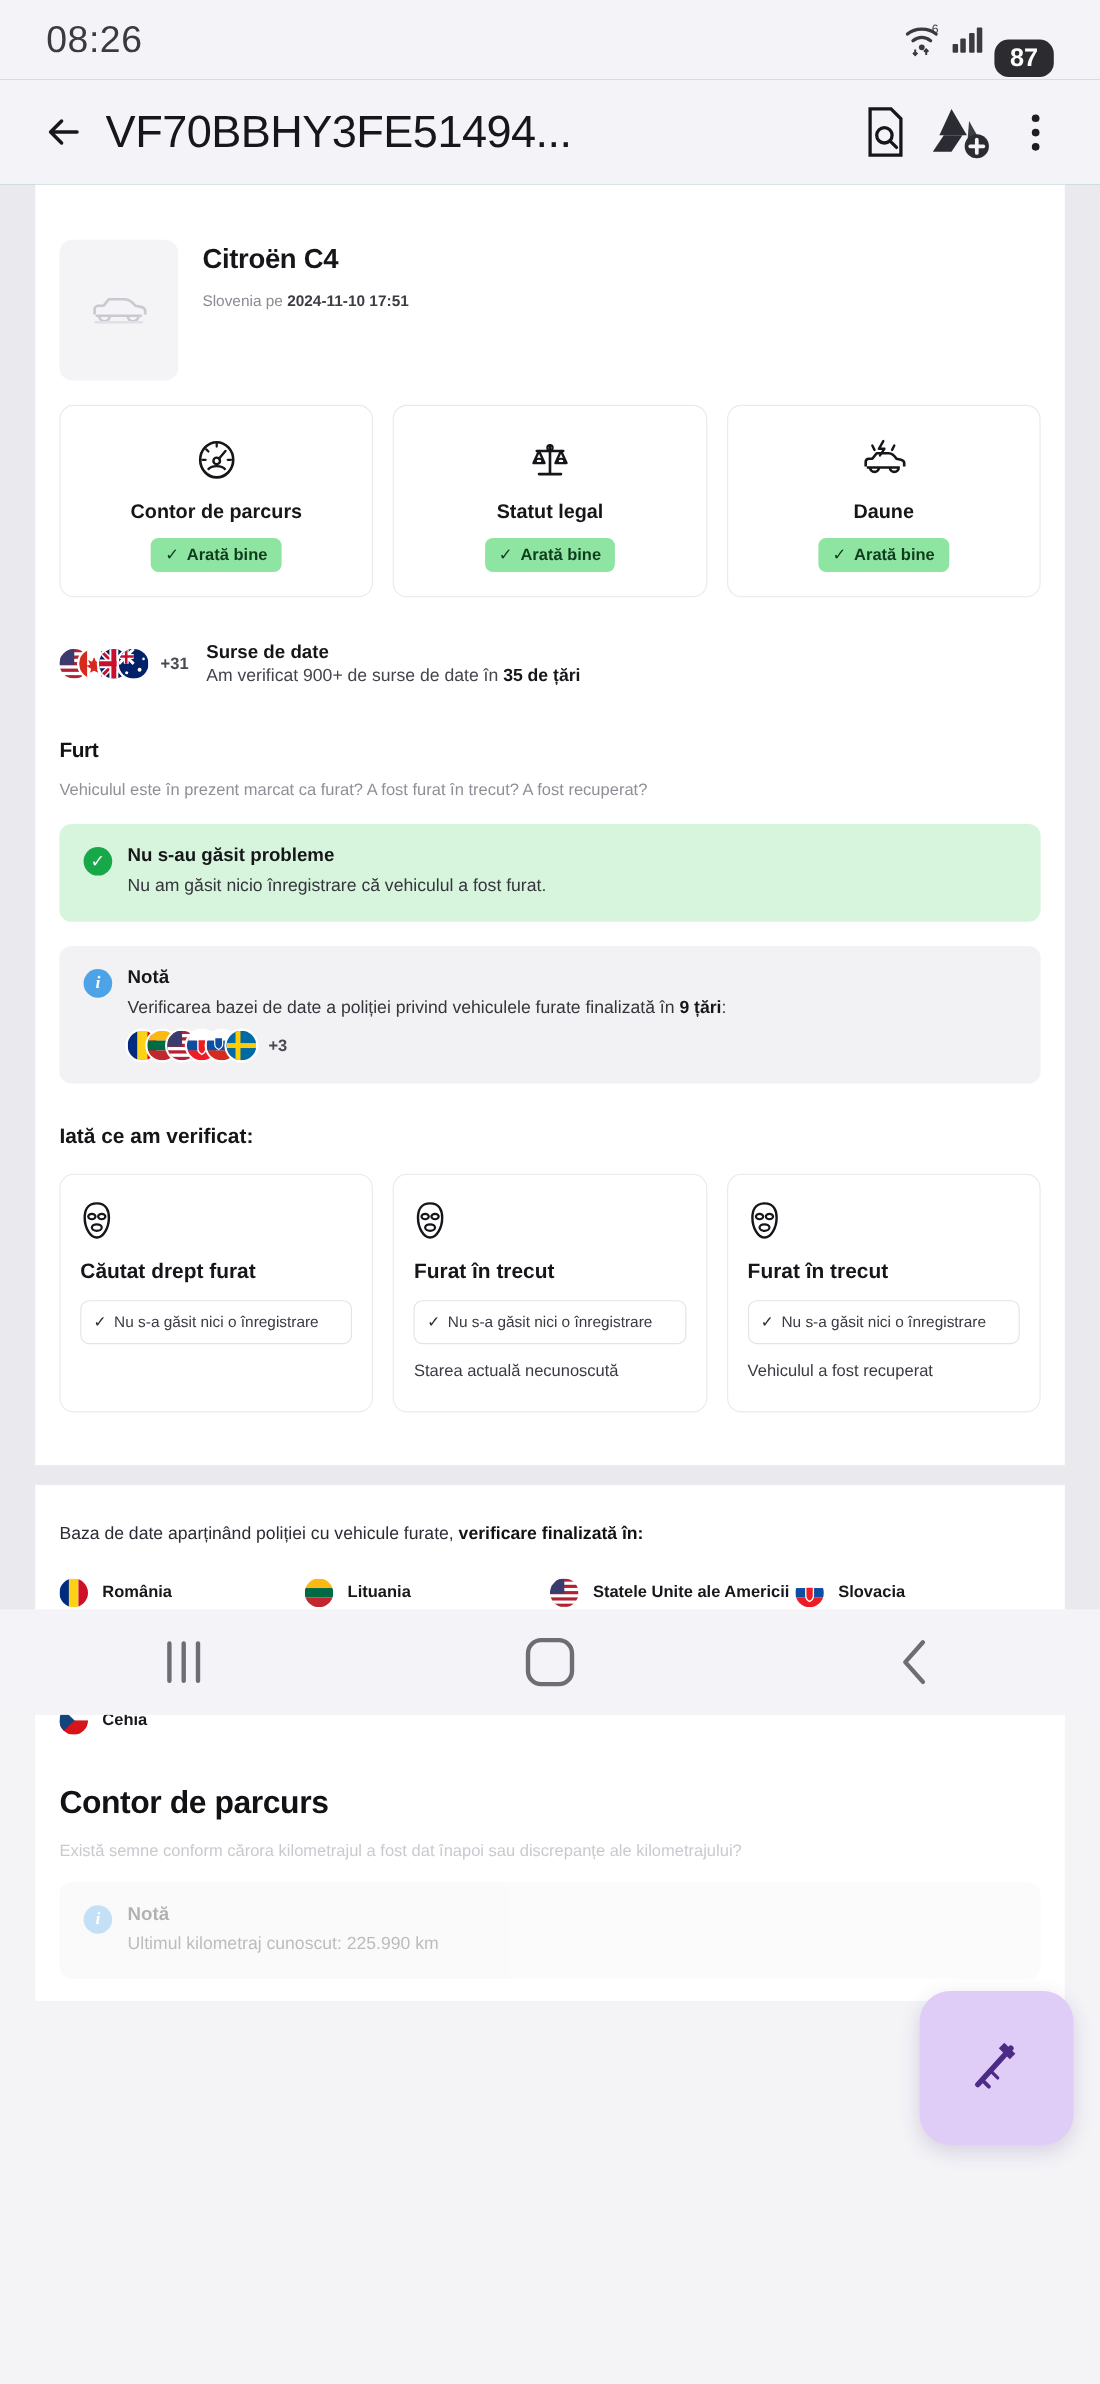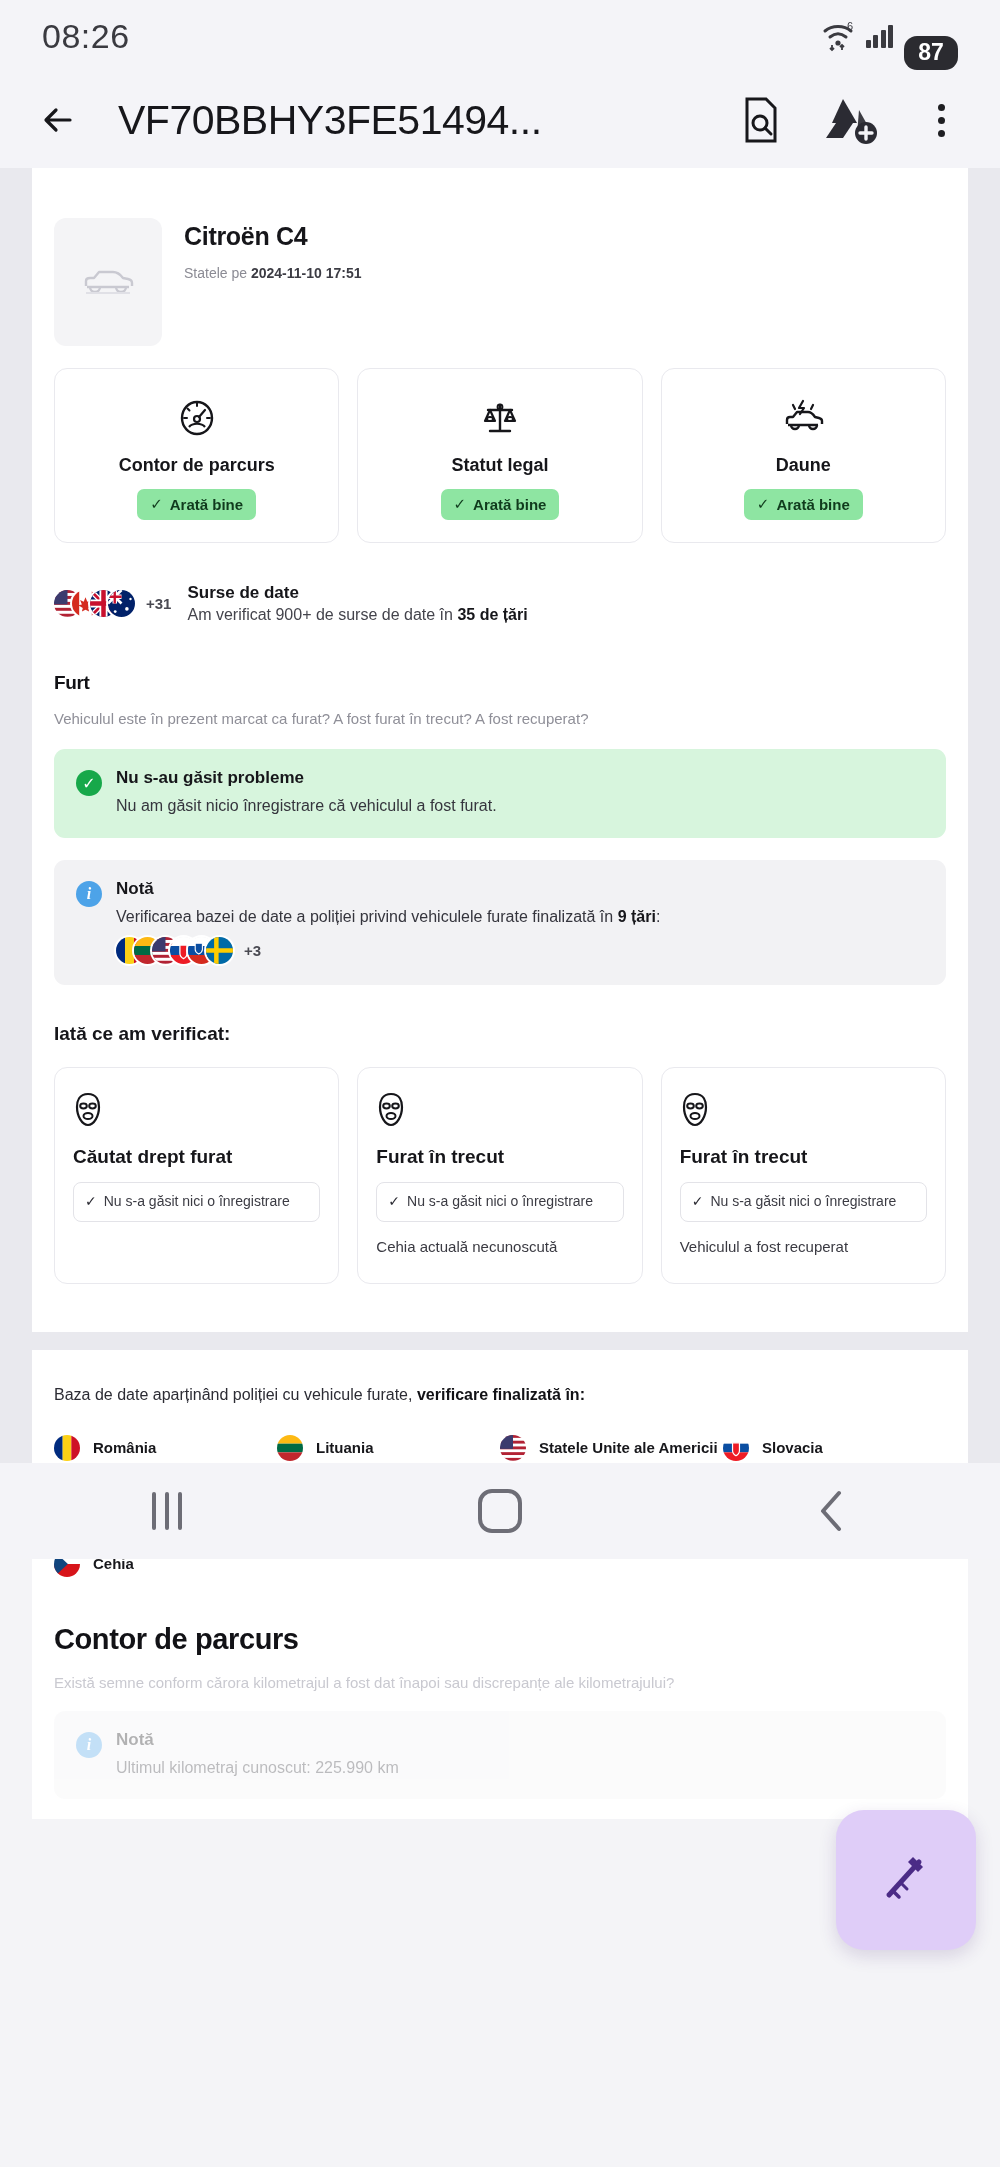--- a/index.html
+++ b/index.html
@@ -28,21 +28,21 @@
   .sig i:nth-child(1){height:8px}.sig i:nth-child(2){height:13px}
   .sig i:nth-child(3){height:18px}.sig i:nth-child(4){height:23px}
   .batt {
     background:#2b2b30; color:#fff; font-size:23px; font-weight:bold;
     border-radius:13px; padding:3px 13px 4px; min-width:54px; text-align:center;margin-top:33px;
   }
 
   
   .appbar {
     height:96px; background:#f4f4f8;
-    display:flex; align-items:center; padding:0 36px; gap:36px;
+    display:flex; align-items:center; padding:0 36px; gap:14px;
   }
   .appbar .back { width:46px; height:46px; flex:0 0 auto; }
   .appbar .title {
     flex:1 1 auto; font-size:41px; color:#17171b; letter-spacing:-.5px;
     white-space:nowrap; overflow:hidden;
   }
   .appbar .act { width:46px; height:50px; flex:0 0 auto; display:flex; align-items:center; justify-content:center; }
   .appbar .act.gd { width:62px; }
   .dots { width:46px; display:flex; flex-direction:column; align-items:center; gap:6px; }
   .dots i { width:7px; height:7px; border-radius:50%; background:#1e1e22; display:block; }
@@ -224,21 +224,21 @@
         <div class="veh-thumb">
           <svg width="52" height="34" viewBox="0 0 52 34">
             <path d="M5 22 h42 M8 22 a5 5 0 0 0 10 0 M34 22 a5 5 0 0 0 10 0" fill="none" stroke="#c9c9d1" stroke-width="2.4"></path>
             <path d="M4 21 v-5 c0-2 2-3 4-3 h4 l5-6 h14 c4 0 7 2 10 6 l5 1 c3 .6 4 2 4 4 v3" fill="none" stroke="#c9c9d1" stroke-width="2.4" stroke-linejoin="round"></path>
             <path d="M4 28 h44" stroke="#e0e0e6" stroke-width="2.2"></path>
           </svg>
         </div>
         <div class="veh-info">
           <div class="veh-name">Citroën C4</div>
           <div class="gen">
-            <span>Statele pe </span><b>2024-11-10 17:51</b>
+            <span>Slovenia pe </span><b>2024-11-10 17:51</b>
           </div>
         </div>
       </div>
 
       <div class="stat-row">
         <div class="stat-card">
           <div class="stat-ic">
             <svg width="42" height="42" viewBox="0 0 42 42">
               <ellipse cx="21" cy="21" rx="15" ry="16" fill="none" stroke="#16161a" stroke-width="2.4"></ellipse>
               <circle cx="21" cy="22" r="3" fill="none" stroke="#16161a" stroke-width="2.2"></circle>
@@ -436,21 +436,21 @@
               <ellipse cx="10.5" cy="14" rx="3.3" ry="2.4" fill="none" stroke="#16161a" stroke-width="2"></ellipse>
               <ellipse cx="19.5" cy="14" rx="3.3" ry="2.4" fill="none" stroke="#16161a" stroke-width="2"></ellipse>
               <ellipse cx="15" cy="24" rx="4.5" ry="3" fill="none" stroke="#16161a" stroke-width="2"></ellipse>
             </svg>
           </div>
           <div class="check-title">Furat în trecut</div>
           <div class="pill">
               <span class="ck">✓</span>
               <span>Nu s-a găsit nici o înregistrare</span>
             </div>
-          <div class="check-note">Cehia actuală necunoscută</div>
+          <div class="check-note">Starea actuală necunoscută</div>
         </div>
         <div class="check-card">
           <div class="mask-ic">
             <svg width="30" height="36" viewBox="0 0 30 36">
               <path d="M15 2 C6 2 4 9 4 15 C4 24 9 33 15 33 C21 33 26 24 26 15 C26 9 24 2 15 2 Z" fill="none" stroke="#16161a" stroke-width="2.2"></path>
               <ellipse cx="10.5" cy="14" rx="3.3" ry="2.4" fill="none" stroke="#16161a" stroke-width="2"></ellipse>
               <ellipse cx="19.5" cy="14" rx="3.3" ry="2.4" fill="none" stroke="#16161a" stroke-width="2"></ellipse>
               <ellipse cx="15" cy="24" rx="4.5" ry="3" fill="none" stroke="#16161a" stroke-width="2"></ellipse>
             </svg>
           </div>

